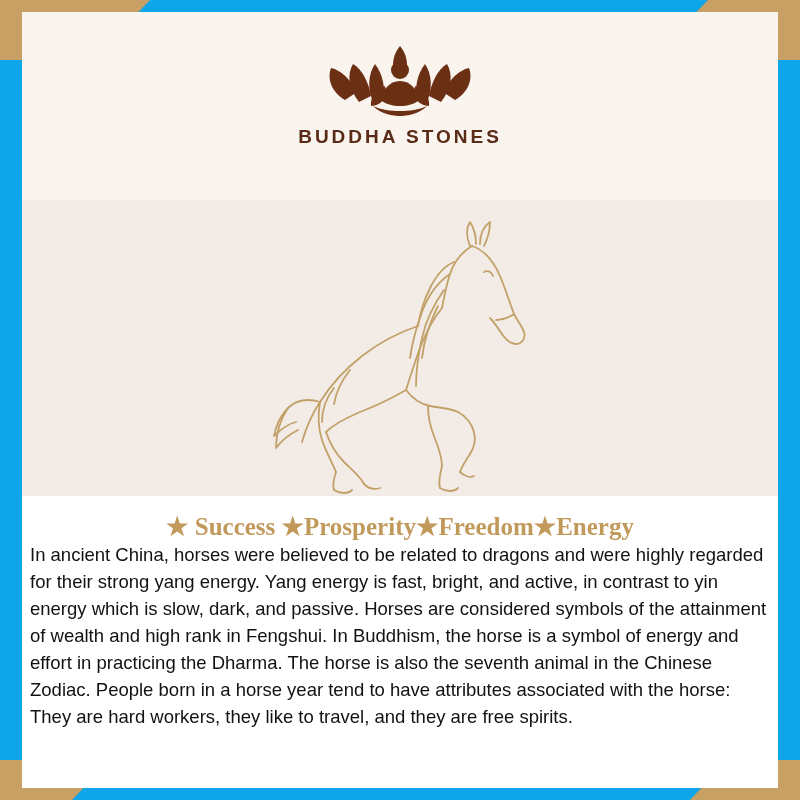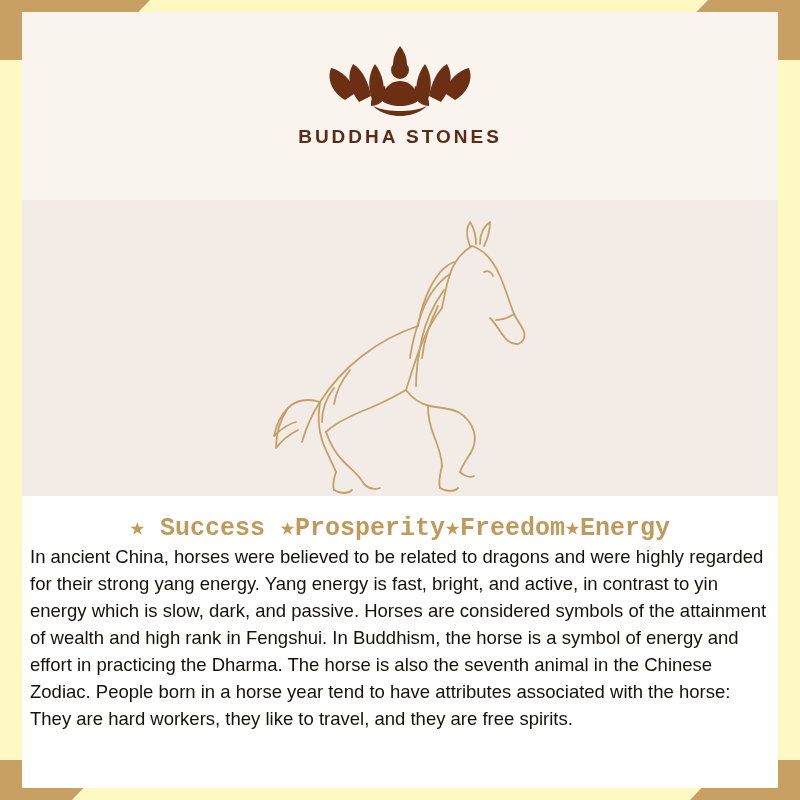--- a/index.html
+++ b/index.html
@@ -10,21 +10,21 @@
     width: 800px;
     height: 800px;
     font-family: "Liberation Sans", sans-serif;
     background: #ffffff;
     overflow: hidden;
   }
   .page {
     position: relative;
     width: 800px;
     height: 800px;
-    background: #fef9c3;
+    background: #0ea5e9;
     overflow: hidden;
   }
 
   
   .corner-tl {
     position: absolute;
     left: 0; top: 0;
     width: 150px; height: 60px;
     background: #c8a063;
     clip-path: polygon(0 0, 150px 0, 92px 60px, 0 60px);
@@ -155,21 +155,21 @@
     padding: 0;
   }
   .keywords {
     margin-top: 16px;
     text-align: center;
     font-size: 25px;
     font-weight: bold;
     color: #c19a5b;
     letter-spacing: 0px;
     white-space: nowrap;
-    font-family: Liberation Mono, monospace;
+    font-family: Liberation Serif, serif;
   }
   .paragraph {
     margin: 0 0 0 0;
     padding: 0 8px 0 8px;
     font-size: 18.5px;
     line-height: 1.46;
     color: #14110f;
     text-align: left;
     font-family: "Liberation Sans", sans-serif;
   }

